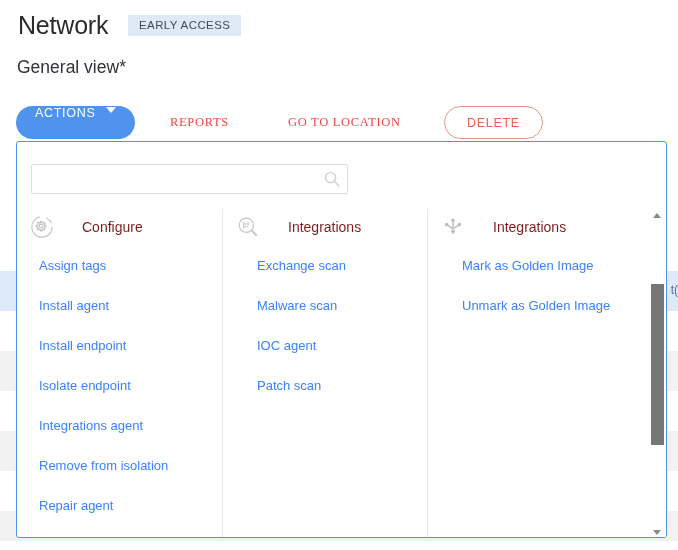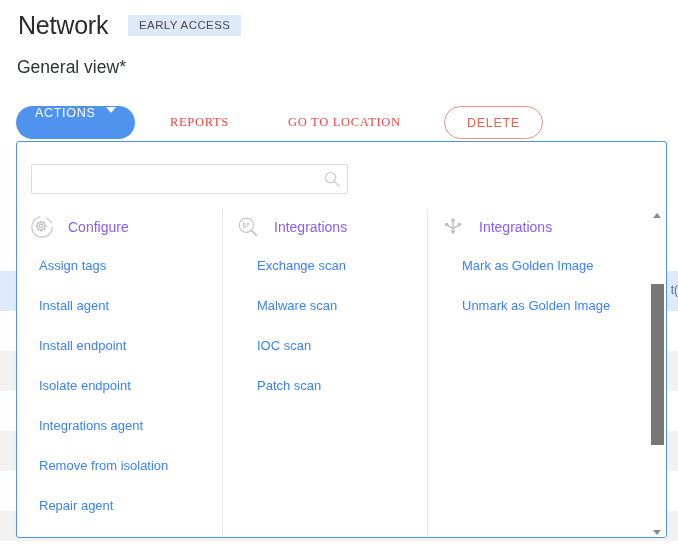--- a/index.html
+++ b/index.html
@@ -223,22 +223,23 @@
 
   .col-header {
     display: flex;
     align-items: center;
     height: 36px;
     padding-left: 12px;
     gap: 13px;
   }
   .col-header-label {
     font-size: 14px;
-    color: #8b5cf6;
+    color: #7f1d1d;
     font-weight: 400;
+    margin-left: 14px;
   }
   .col-header-icon {
     width: 26px;
     height: 26px;
     display: flex;
     align-items: center;
     justify-content: center;
     flex: 0 0 26px;
   }
 
@@ -388,21 +389,21 @@
             <line x1="7.6" y1="7.0" x2="7.6" y2="13.4" stroke="#c6c6c6" stroke-width="1.1"></line>
             <line x1="7.6" y1="9.0" x2="12.2" y2="9.0" stroke="#c6c6c6" stroke-width="1.1"></line>
             <line x1="7.6" y1="11.8" x2="12.2" y2="11.8" stroke="#c6c6c6" stroke-width="1.1"></line>
             <line x1="12.2" y1="7.6" x2="12.2" y2="10.4" stroke="#c6c6c6" stroke-width="1.1"></line>
           </svg>
         </span>
         <span class="col-header-label">Integrations</span>
       </div>
       <div class="menu-item">Exchange scan</div>
       <div class="menu-item">Malware scan</div>
-      <div class="menu-item">IOC scan</div>
+      <div class="menu-item">IOC agent</div>
       <div class="menu-item">Patch scan</div>
     </div>
 
     <div class="menu-col" id="col-integrations">
       <div class="col-header">
         <span class="col-header-icon">
           <svg width="24" height="24" viewBox="0 0 24 24">
             <circle cx="12" cy="5.2" r="1.8" fill="#bdbdbd"></circle>
             <circle cx="5.6" cy="9.6" r="1.8" fill="#bdbdbd"></circle>
             <circle cx="18.4" cy="9.6" r="1.8" fill="#bdbdbd"></circle>

